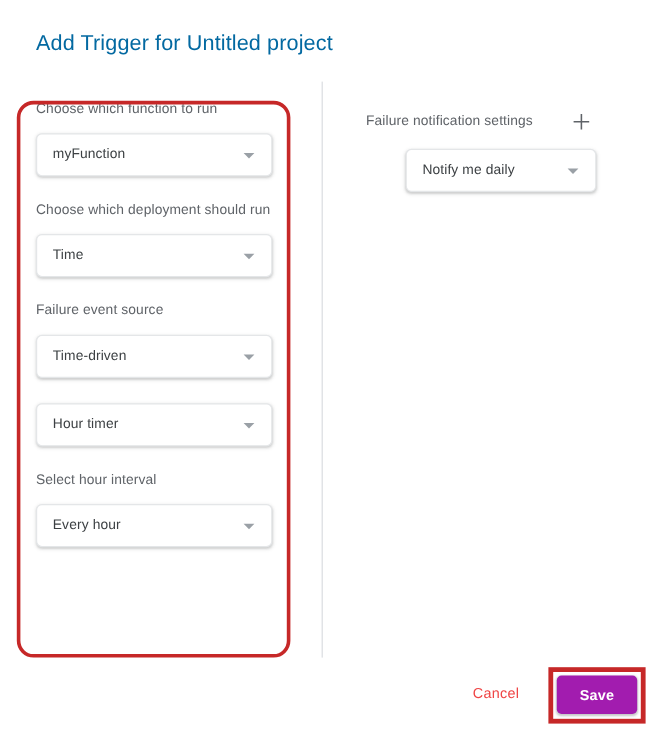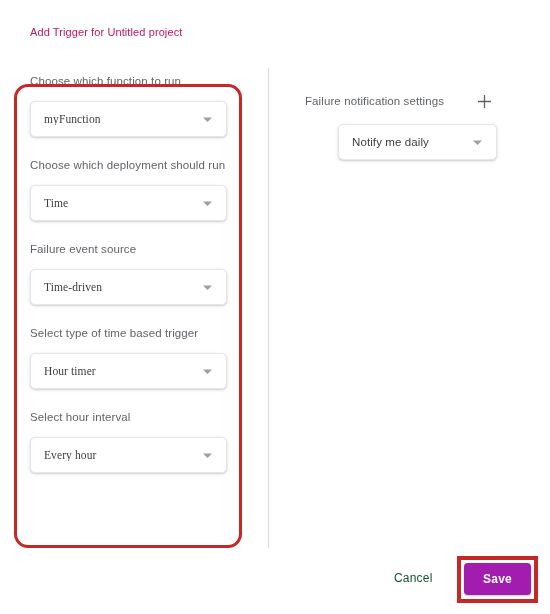--- a/index.html
+++ b/index.html
@@ -20,42 +20,42 @@
     position: absolute;
     inset: 0;
     background: #ffffff;
   }
 
   
   .dialog-title {
     position: absolute;
     left: 30px;
     top: 26px;
-    font-size: 11px;
+    font-size: 18px;
     font-weight: 400;
     letter-spacing: 0.1px;
-    color: #be185d;
+    color: #0369a1;
     white-space: nowrap;
   }
 
   
   .divider {
     position: absolute;
     left: 268px;
     top: 68px;
     width: 1px;
     height: 480px;
     background: #dadce0;
   }
 
   
   .col-left {
     position: absolute;
     left: 30px;
-    top: 74px;
+    top: 84px;
     width: 200px;
   }
   .col-right {
     position: absolute;
     left: 305px;
     top: 90px;
     width: 200px;
   }
 
   .field {
@@ -78,21 +78,21 @@
     height: 36px;
     background: #ffffff;
     border: 1px solid #e4e6e8;
     border-radius: 5px;
     box-shadow: 0 1px 2px rgba(60,64,67,0.20), 0 1px 4px rgba(60,64,67,0.08);
     box-sizing: border-box;
     display: flex;
     align-items: center;
     cursor: pointer;
   }
-  .select-left  { width: 197px; font-family: Liberation Serif, serif; }
+  .select-left  { width: 197px; }
   .select-right { width: 159px; margin-left: 33px; }
 
   .select-value {
     font-size: 11.5px;
     color: #3c4043;
     padding-left: 13px;
     letter-spacing: 0.1px;
     white-space: nowrap;
     overflow: hidden;
     text-overflow: ellipsis;
@@ -128,21 +128,21 @@
   }
   .plus-btn svg { display: block; }
 
   
   .cancel-btn {
     position: absolute;
     left: 394px;
     top: 571px;
     font-size: 12px;
     font-weight: 500;
-    color: #14532d;
+    color: #ef4444;
     letter-spacing: 0.2px;
     cursor: pointer;
     background: none;
     border: none;
     padding: 0;
     font-family: inherit;
   }
 
   .save-btn {
     position: absolute;
@@ -229,21 +229,20 @@
         <span class="select-value">Time-driven</span>
         <span class="select-arrow">
           <svg width="11" height="11" viewBox="0 0 11 11">
               <path d="M1 3.5 L10 3.5 L5.5 8 Z" fill="#9aa0a6"></path>
             </svg>
         </span>
       </div>
     </div>
 
     <div class="field">
-      <div class="field-label">Select type of time based trigger</div>
       <div class="select select-left">
         <span class="select-value">Hour timer</span>
         <span class="select-arrow">
           <svg width="11" height="11" viewBox="0 0 11 11">
               <path d="M1 3.5 L10 3.5 L5.5 8 Z" fill="#9aa0a6"></path>
             </svg>
         </span>
       </div>
     </div>
 

